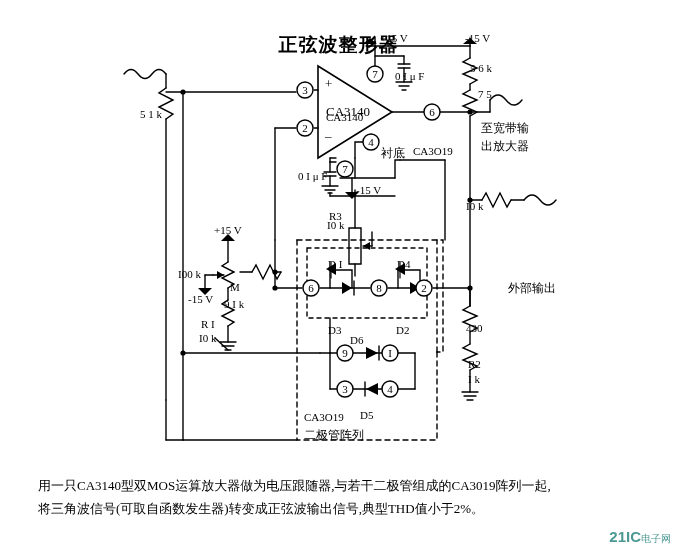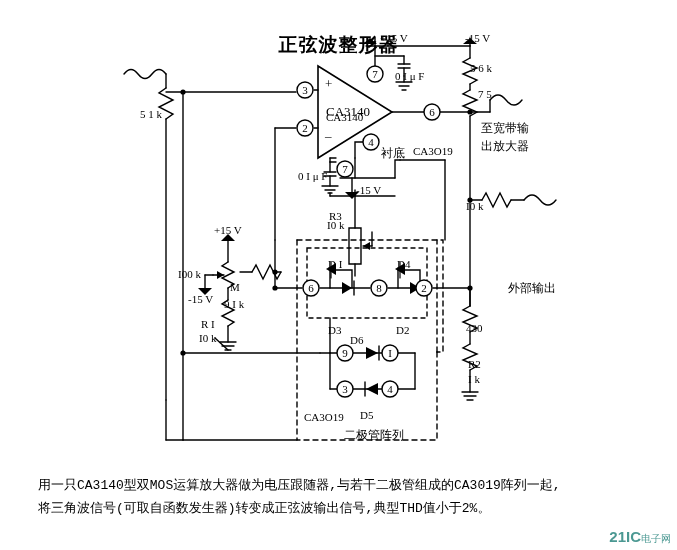--- a/index.html
+++ b/index.html
@@ -1,21 +1,21 @@
 <!DOCTYPE html>
 <html><head>
 <meta charset="utf-8">
 <style>
   html,body{margin:0;padding:0;background:#fff;}
   body{width:677px;height:550px;position:relative;font-family:"Liberation Sans",sans-serif;color:#000;overflow:hidden;}
   #title{position:absolute;left:0;top:8px;width:677px;text-align:center;font-size:19px;font-weight:bold;letter-spacing:1px;font-family:"Liberation Serif",serif;margin-top:24px;}
   #canvas{position:absolute;left:0;top:0;width:677px;height:550px;}
   .lbl{position:absolute;font-size:11px;font-family:"Liberation Serif",serif;white-space:nowrap;}
   .lbl.cn{font-family:"Liberation Sans",sans-serif;font-size:12px;}
-  #caption{position:absolute;left:38px;top:474px;width:610px;font-size:13px;line-height:23px;font-family:Liberation Mono, monospace;}
+  #caption{position:absolute;left:38px;top:474px;width:610px;font-size:13px;line-height:23px;font-family:Liberation Serif, serif;}
   #wm{position:absolute;right:6px;bottom:4px;font-size:15px;font-weight:bold;color:#0f766e;opacity:.75;font-family:"Liberation Sans",sans-serif;}
   #wm small{font-size:10px;font-weight:normal;}
 </style>
 </head>
 <body>
 
 <div id="title">正弦波整形器</div>
 
 <svg id="canvas" viewBox="0 0 677 550" xmlns="http://www.w3.org/2000/svg">
   <g stroke="#000" stroke-width="1.4" fill="none" stroke-linecap="round">
@@ -236,21 +236,21 @@
     <div class="lbl" style="left: 328px; top: 258px;">D I</div>
     <div class="lbl" style="left: 397px; top: 258px;">D4</div>
     <div class="lbl" style="left: 328px; top: 324px;">D3</div>
     <div class="lbl" style="left: 396px; top: 324px;">D2</div>
     <div class="lbl" style="left: 350px; top: 334px;">D6</div>
     <div class="lbl" style="left: 360px; top: 409px;">D5</div>
     <div class="lbl" style="left: 466px; top: 322px; text-align: right;">430</div>
     <div class="lbl" style="left: 468px; top: 358px;">R2</div>
     <div class="lbl" style="left: 468px; top: 373px;">I k</div>
     <div class="lbl" style="left: 304px; top: 411px;">CA3O19</div>
-    <div class="lbl cn" style="left: 304px; top: 427px; margin-left: 40px;">二极管阵列</div>
+    <div class="lbl cn" style="left: 304px; top: 427px;">二极管阵列</div>
   </div>
 <div id="pins-layer">
     <svg width="677" height="550" style="position: absolute; left: 0px; top: 0px;">
       <g>
         <circle cx="305" cy="90" r="8" fill="#fff" stroke="#000" stroke-width="1.4"></circle>
         <text x="305" y="94" text-anchor="middle" font-size="11" font-family="Liberation Serif, serif" fill="#000">3</text>
       </g>
       <g>
         <circle cx="305" cy="128" r="8" fill="#fff" stroke="#000" stroke-width="1.4"></circle>
         <text x="305" y="132" text-anchor="middle" font-size="11" font-family="Liberation Serif, serif" fill="#000">2</text>

